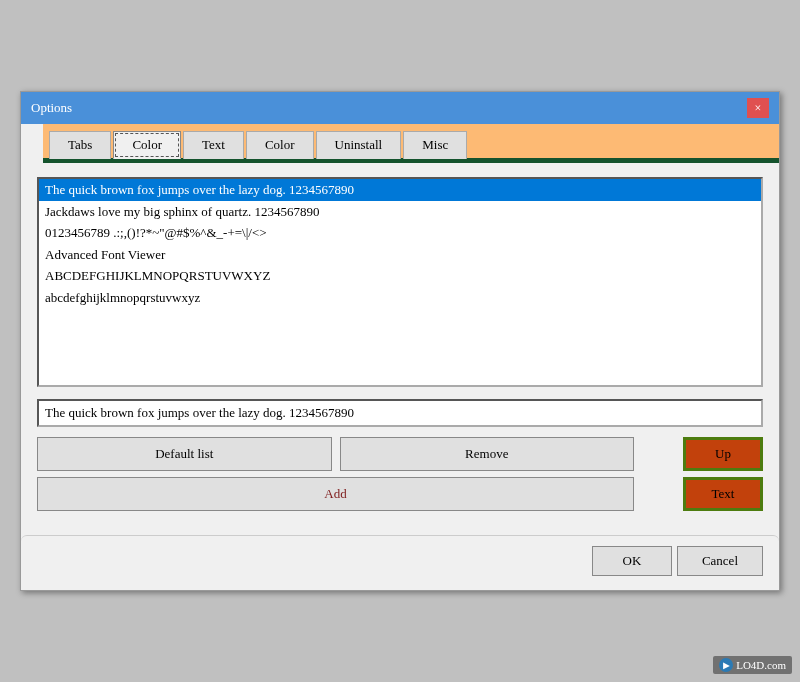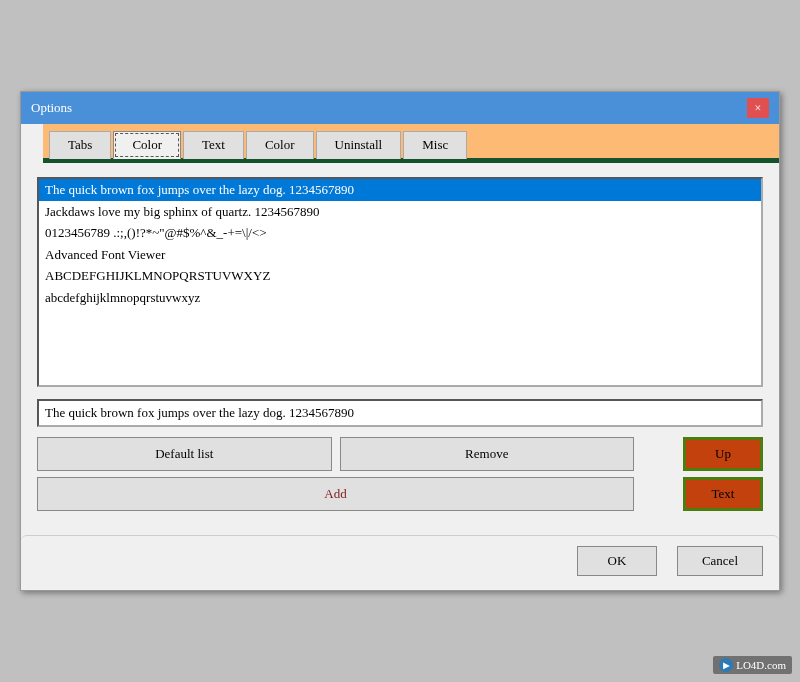--- a/index.html
+++ b/index.html
@@ -125,21 +125,21 @@
       background: #c2410c;
       cursor: pointer;
       font-size: 13px;
       text-align: center;
       margin-left: 41px;
     }
     .footer {
       padding: 10px 16px 14px;
       display: flex;
       justify-content: flex-end;
-      gap: 20px;
+      gap: 5px;
       border-top: 1px solid #ccc;
       margin-top: 4px;
       border-radius: 6px;
     }
     .footer-btn {
       padding: 6px 24px;
       border: 1px solid #888;
       background: #e0e0e0;
       cursor: pointer;
       font-size: 13px;

